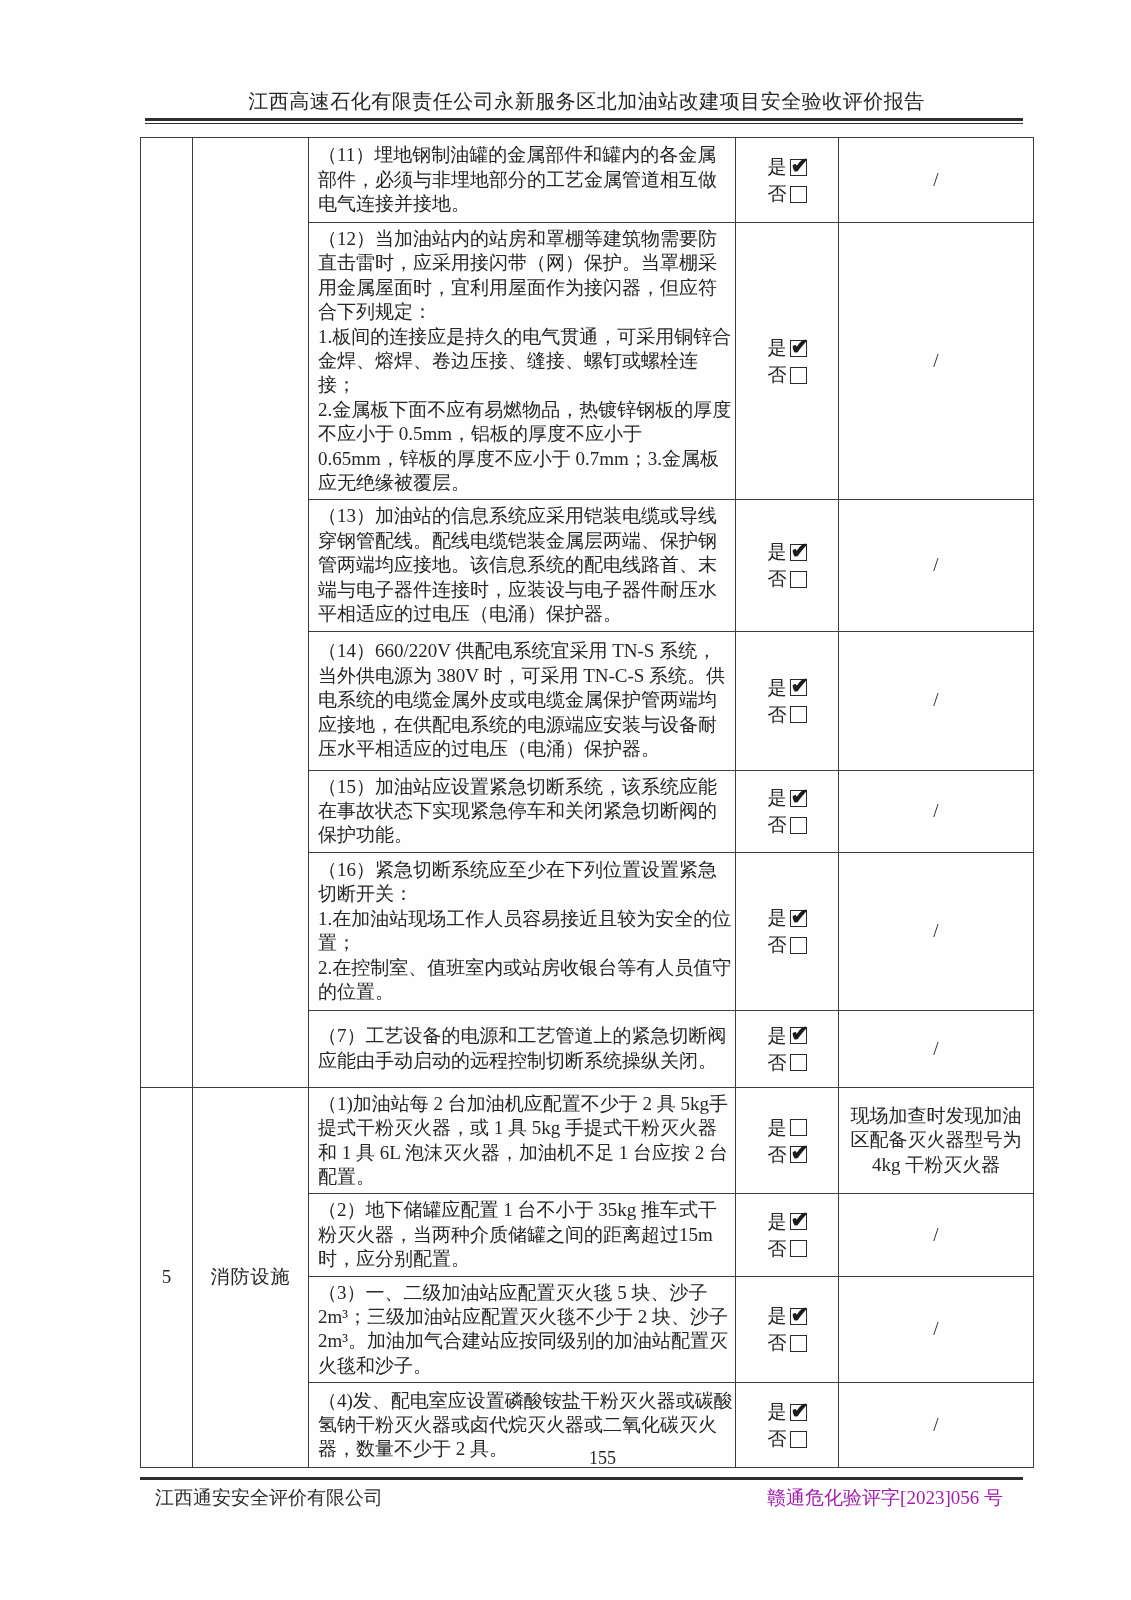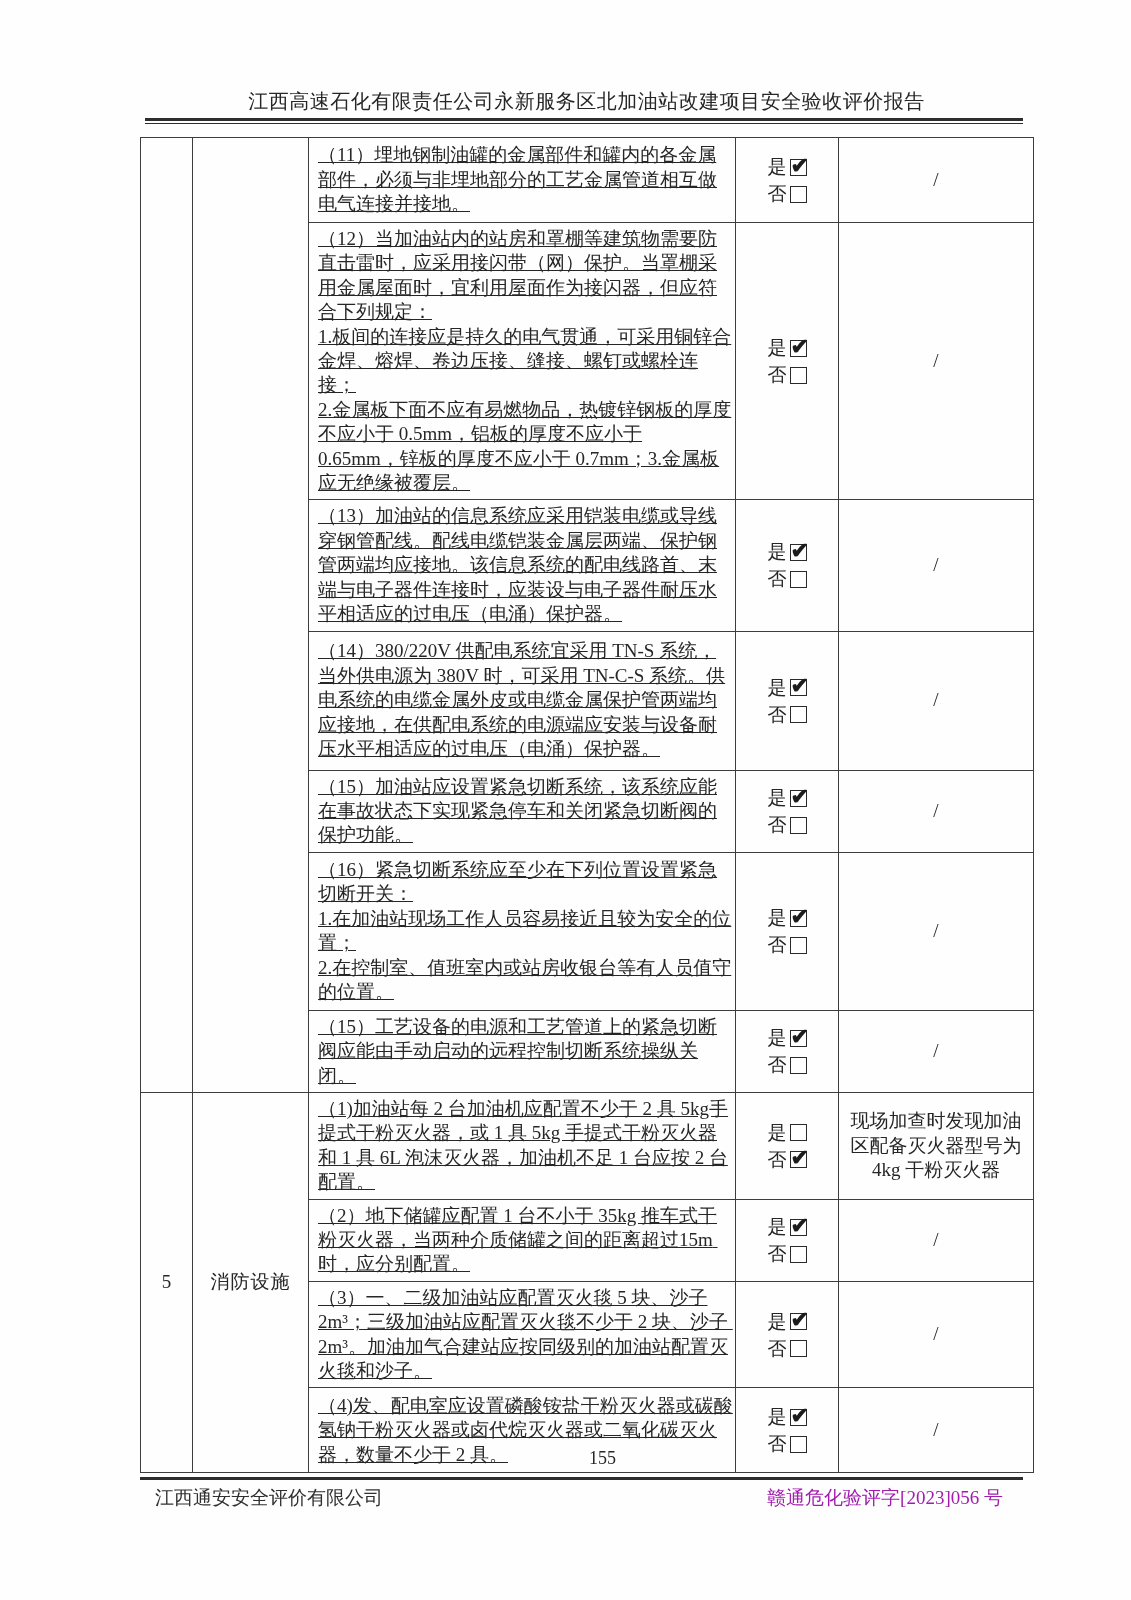--- a/index.html
+++ b/index.html
@@ -25,21 +25,21 @@
     width:893px; table-layout:fixed;
     border-collapse:collapse;
   }
   table.checklist td {
     border:1.2px solid #3d3d3d;
     vertical-align:middle;
     font-size:19px; line-height:24.4px;
   }
   td.idx, td.cat { text-align:center; }
   td.cat { letter-spacing:1px; }
-  td.req { padding:4px 0 4px 9px; white-space:pre-wrap;text-decoration:underline; }
+  td.req { padding:4px 0 4px 9px; white-space:pre-wrap; }
   td.chk { text-align:center; }
   td.chk .cbwrap { display:inline-block; text-align:left; }
   .cbline { white-space:nowrap; line-height:27px; }
   .cb {
     display:inline-block; width:17px; height:17px;
     border:1.8px solid #2a2a2a; margin-left:3px;
     position:relative; vertical-align:-2.5px; background:#fff;
   }
   .cb i {
     font-style:normal; font-weight:bold; font-size:22px;
@@ -107,21 +107,21 @@
       <td class="chk">
         <span class="cbwrap">
           <span class="cbline"><span>是</span><span class="cb"><i>✔</i></span></span><br>
           <span class="cbline"><span>否</span><span class="cb"><i></i></span></span>
         </span>
       </td>
       <td class="rem">/</td>
     </tr>
 
     <tr style="height:139px">
-      <td class="req">（14）380/220V 供配电系统宜采用 TN-S 系统，当外供电源为 380V 时，可采用 TN-C-S 系统。供电系统的电缆金属外皮或电缆金属保护管两端均应接地，在供配电系统的电源端应安装与设备耐压水平相适应的过电压（电涌）保护器。</td>
+      <td class="req">（14）660/220V 供配电系统宜采用 TN-S 系统，当外供电源为 380V 时，可采用 TN-C-S 系统。供电系统的电缆金属外皮或电缆金属保护管两端均应接地，在供配电系统的电源端应安装与设备耐压水平相适应的过电压（电涌）保护器。</td>
       <td class="chk">
         <span class="cbwrap">
           <span class="cbline"><span>是</span><span class="cb"><i>✔</i></span></span><br>
           <span class="cbline"><span>否</span><span class="cb"><i></i></span></span>
         </span>
       </td>
       <td class="rem">/</td>
     </tr>
 
     <tr style="height:80px">
@@ -142,21 +142,21 @@
       <td class="chk">
         <span class="cbwrap">
           <span class="cbline"><span>是</span><span class="cb"><i>✔</i></span></span><br>
           <span class="cbline"><span>否</span><span class="cb"><i></i></span></span>
         </span>
       </td>
       <td class="rem">/</td>
     </tr>
 
     <tr style="height:77px">
-      <td class="req">（15）工艺设备的电源和工艺管道上的紧急切断阀应能由手动启动的远程控制切断系统操纵关闭。</td>
+      <td class="req">（7）工艺设备的电源和工艺管道上的紧急切断阀应能由手动启动的远程控制切断系统操纵关闭。</td>
       <td class="chk">
         <span class="cbwrap">
           <span class="cbline"><span>是</span><span class="cb"><i>✔</i></span></span><br>
           <span class="cbline"><span>否</span><span class="cb"><i></i></span></span>
         </span>
       </td>
       <td class="rem">/</td>
     </tr>
 
     <tr style="height:105px">

